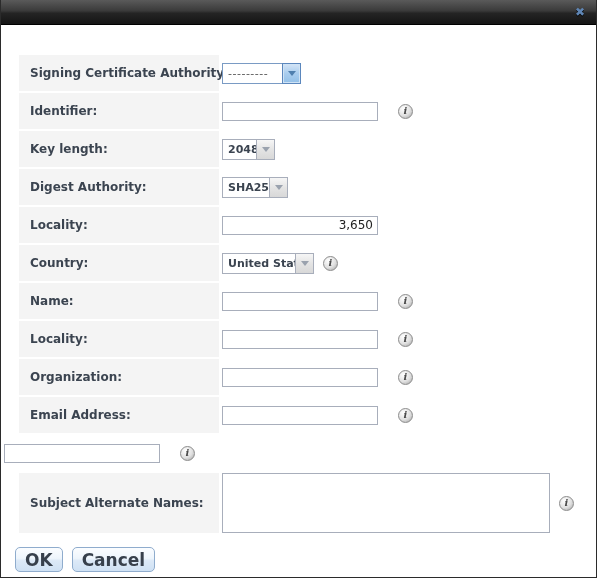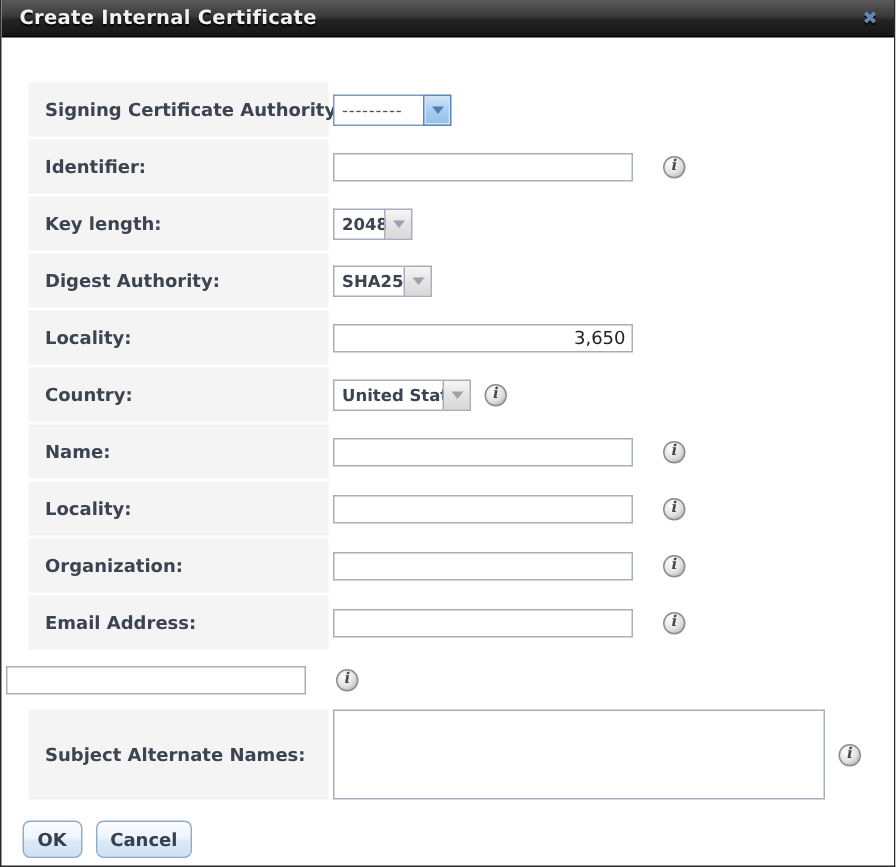--- a/index.html
+++ b/index.html
@@ -84,21 +84,21 @@
   }
   .field-cell {
     flex: 1;
     display: flex;
     align-items: center;
     padding-left: 3px;
     align-self: stretch;
   }
   
   .text-input {
-    width: 200px;
+    width: 156px;
     height: 19px;
     box-sizing: border-box;
     border: 1px solid #a8aebb;
     background: #fff;
     font-family: "DejaVu Sans", "Liberation Sans", sans-serif;
     font-size: 11px;
     color: #222;
     padding: 0 20px;
     outline: none;
   }
@@ -209,36 +209,35 @@
   }
   .btn {
     min-width: 31px;
     height: 25px;
     box-sizing: border-box;
     padding: 0 9px;
     border: 1px solid #8faccd;
     border-radius: 5px;
     background: linear-gradient(to bottom, #fbfdff 0%, #eef5fc 45%, #dce9f7 55%, #cfe1f4 100%);
     font-family: "DejaVu Sans", "Liberation Sans", sans-serif;
-    font-size: 12px;
+    font-size: 17px;
     font-weight: bold;
     color: #37404c;
     cursor: pointer;
     display: flex;
     align-items: center;
     justify-content: center;
   }
 </style>
 </head>
 <body>
 
 <div class="dialog">
 
   <div class="titlebar">
-    <div class="titlebar-text">Create Internal Certificate</div>
     <div class="close-btn">✖</div>
   </div>
 
   <div class="form-area">
 
     <div class="row">
       <div class="label-cell">
         <span>Signing Certificate Authority:</span>
       </div>
       <div class="field-cell">

